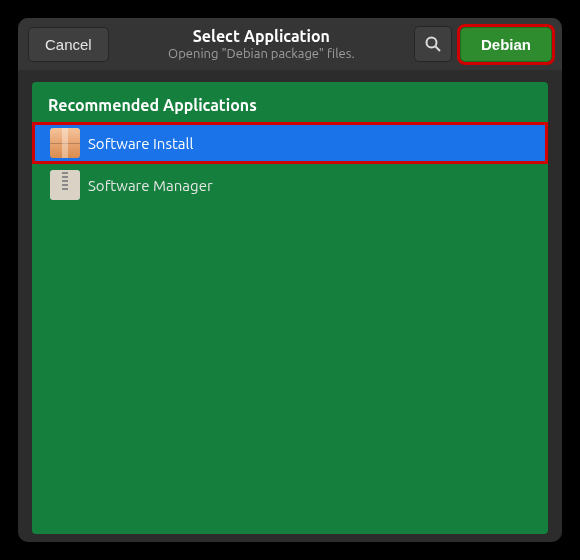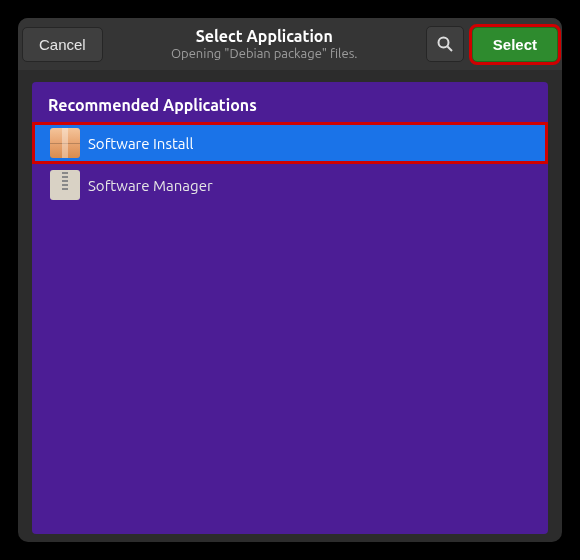--- a/index.html
+++ b/index.html
@@ -17,21 +17,21 @@
     width: 544px;
     height: 524px;
     display: flex;
     flex-direction: column;
     overflow: hidden;
   }
   .header {
     background: #353535;
     display: flex;
     align-items: center;
-    padding: 8px 4px;
+    padding: 8px 10px;
     gap: 8px;
   }
   .btn {
     background: #3f3f3f;
     border: 1px solid #262626;
     color: #e6e6e6;
     font-size: 15px;
     border-radius: 5px;
     padding: 8px 16px;
     cursor: pointer;
@@ -71,21 +71,21 @@
     font-weight: 600;
     font-size: 15px;
     border-radius: 5px;
     padding: 8px 20px;
     cursor: pointer;
     outline: 3px solid #d00000;
     outline-offset: 0;
   }
   .body {
     flex: 1;
-    background: #4c1d95;
+    background: #15803d;
     margin: 12px 14px 8px 14px;
     border-radius: 4px;
     display: flex;
     flex-direction: column;
     overflow: hidden;
   }
   .section-header {
     color: #fff;
     font-weight: 700;
     font-size: 16px;
@@ -178,21 +178,21 @@
       <div class="subtitle">Opening "Debian package" files.</div>
     </div>
 
     <div class="search-btn">
       <svg class="search-svg" width="18" height="18" viewBox="0 0 18 18">
         <circle cx="7.5" cy="7.5" r="5"></circle>
         <line x1="11.5" y1="11.5" x2="16" y2="16"></line>
       </svg>
     </div>
 
-    <button class="select-btn">Select</button>
+    <button class="select-btn">Debian</button>
   </div>
 
   <div class="body">
     <div class="section-header">Recommended Applications</div>
     <div class="app-list">
 
       <div class="app-item selected highlighted">
         <div class="app-icon icon-package"></div>
         <span>Software Install</span>
       </div>

